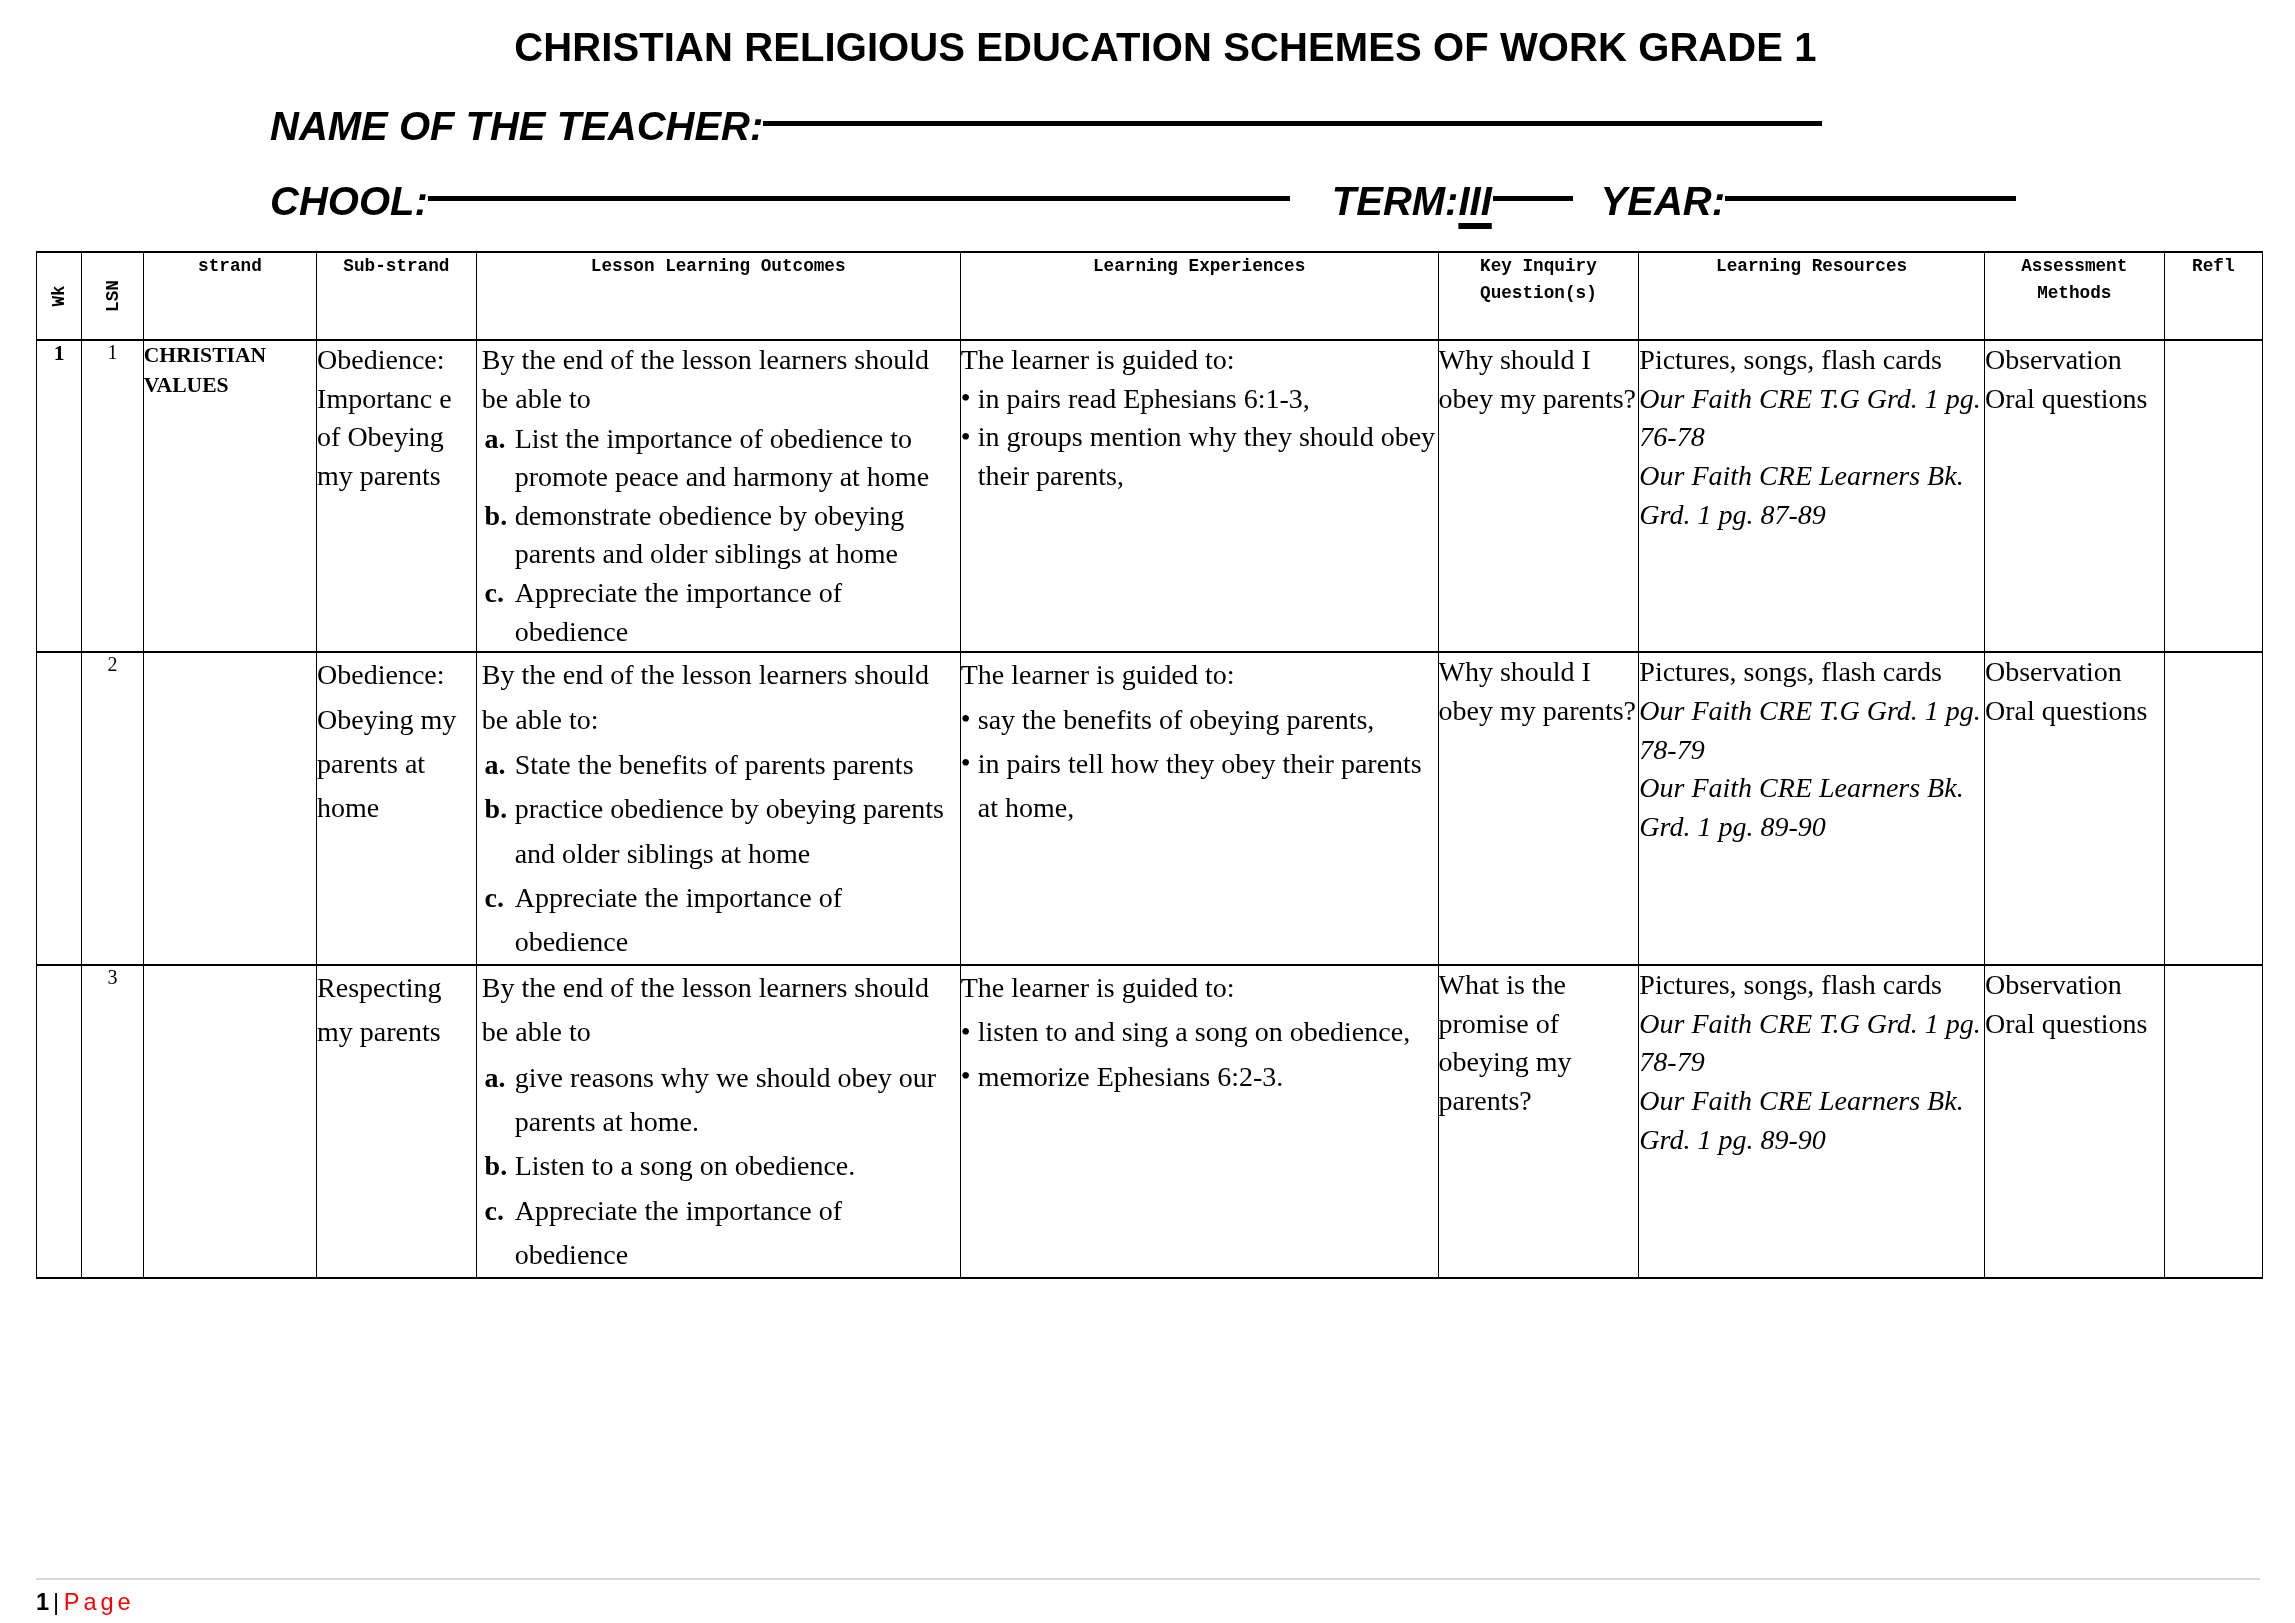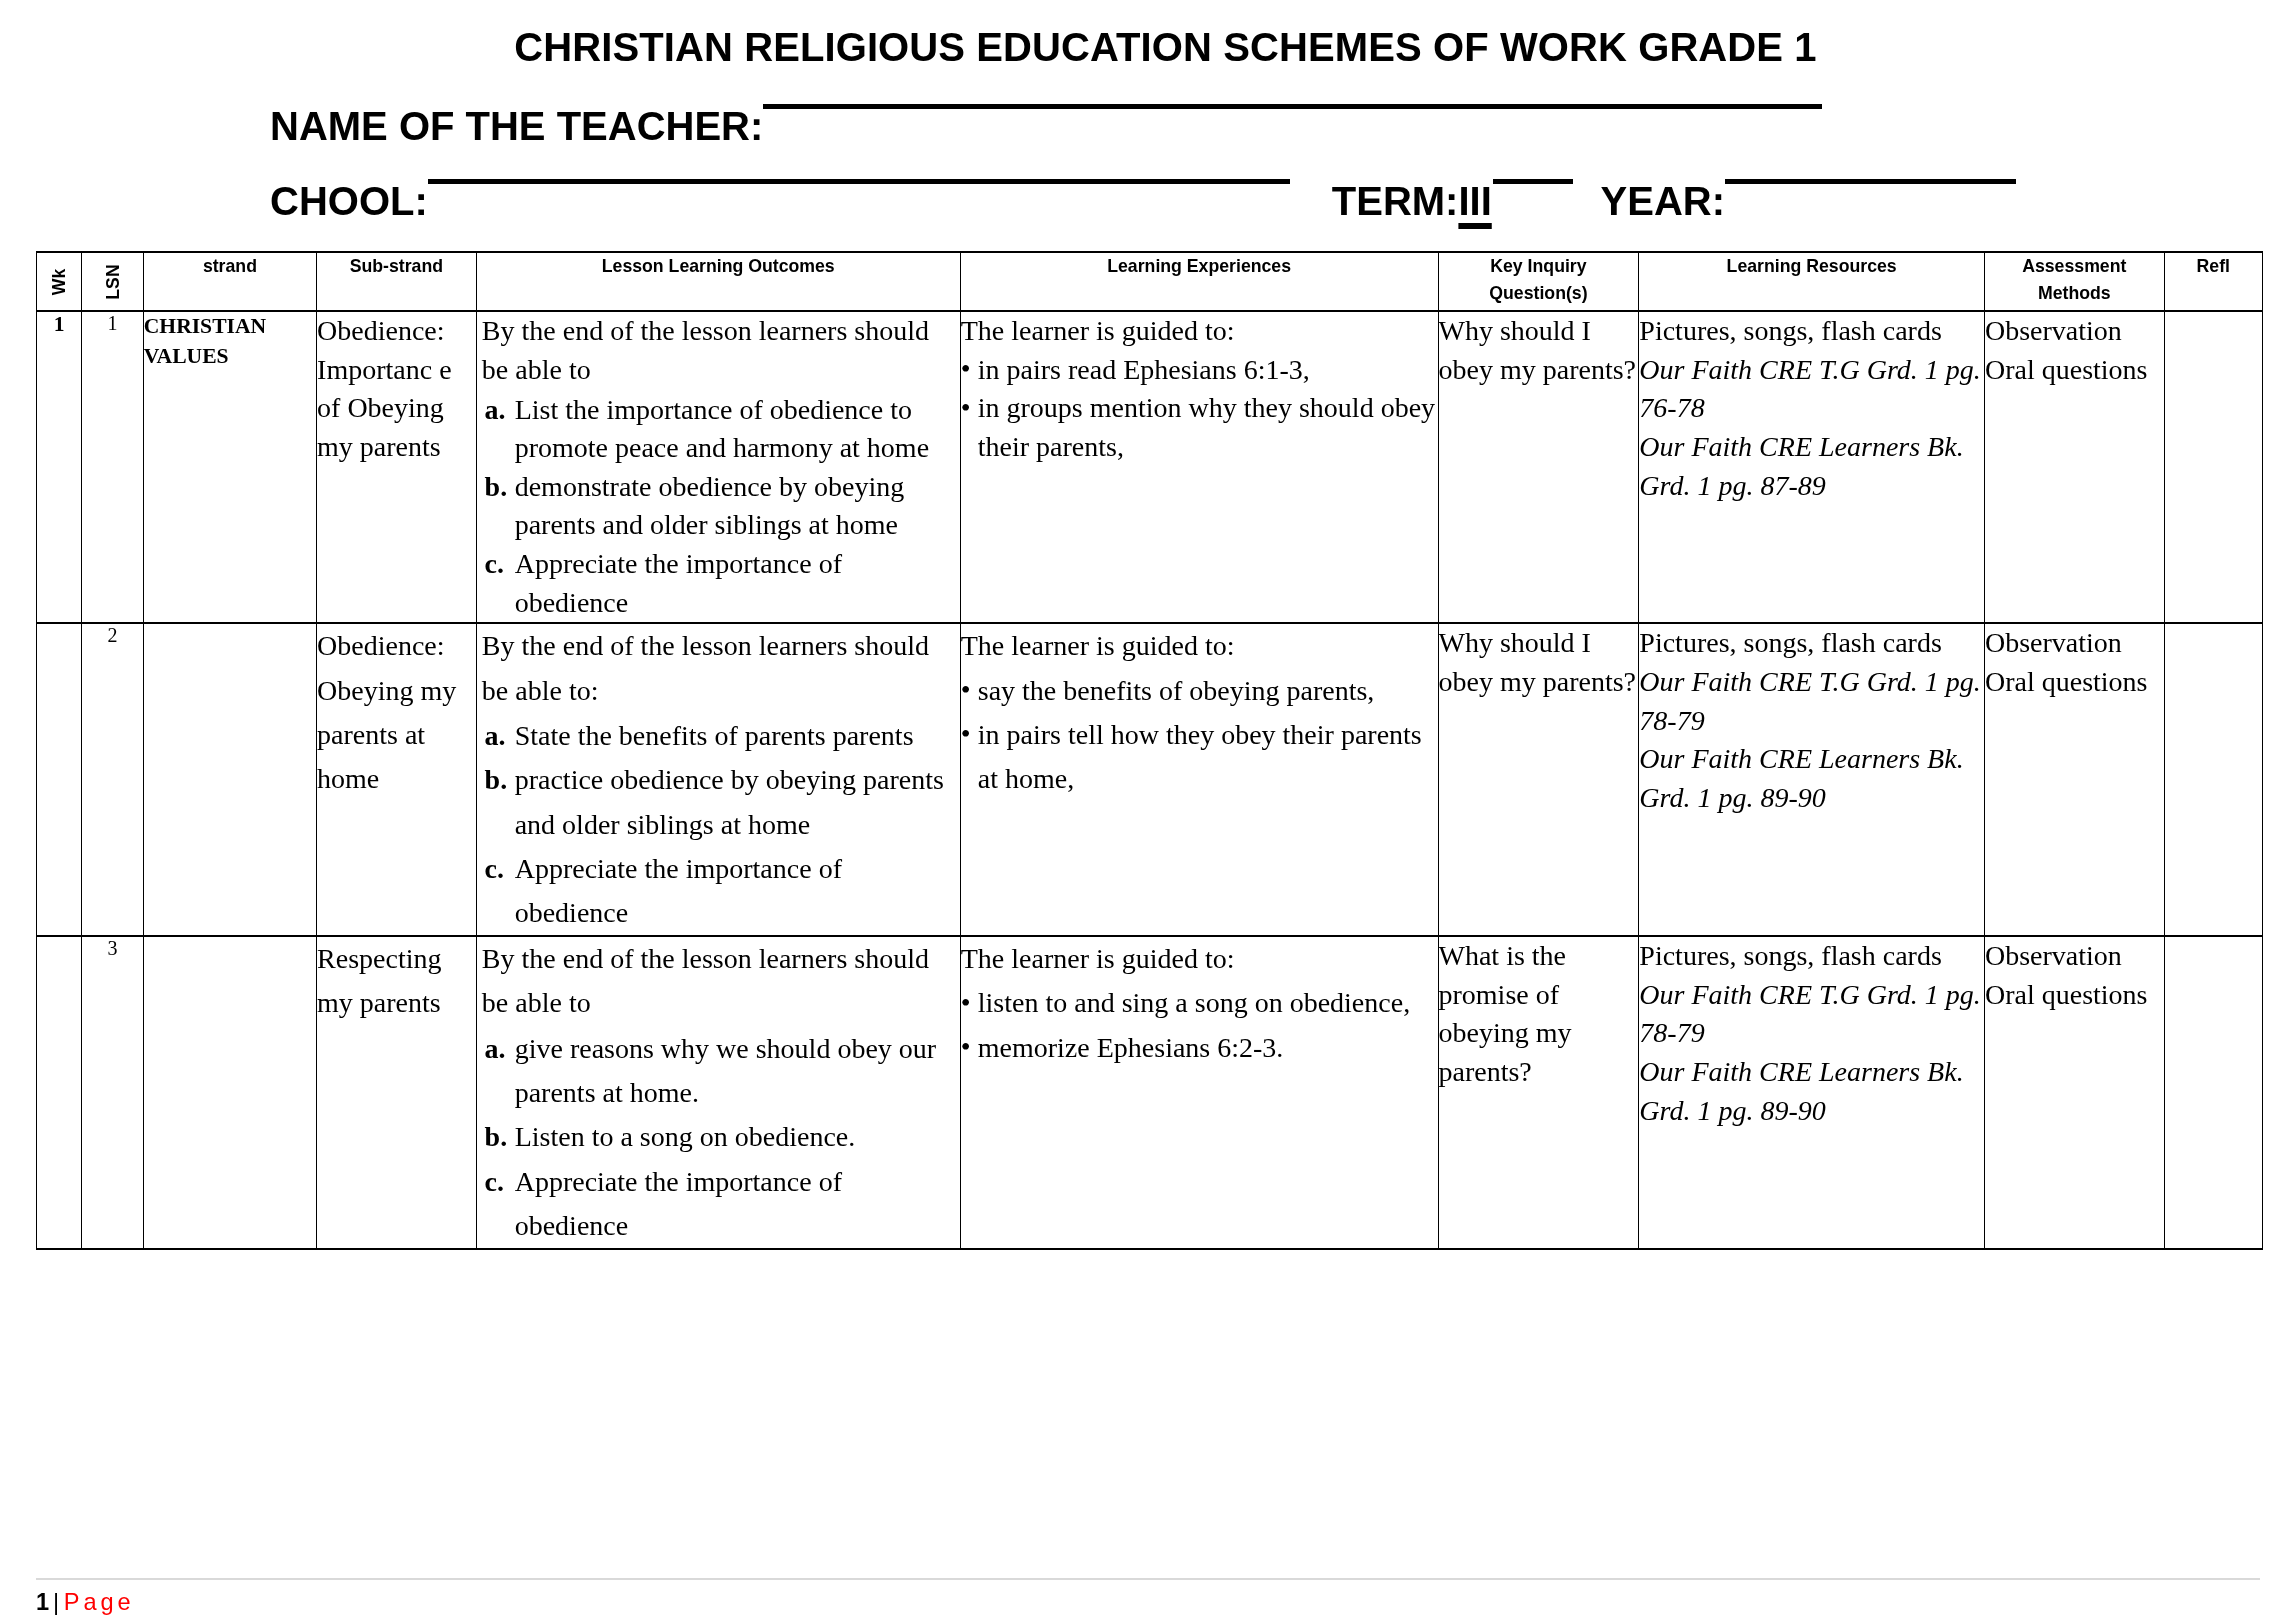--- a/index.html
+++ b/index.html
@@ -33,21 +33,22 @@
     padding-top: 25px;
     padding-left: 36px;
   }
   .field-line {
     font-family: "Liberation Sans", sans-serif;
     font-weight: bold;
     font-size: 40px;
     padding-left: 270px;
     white-space: nowrap;
     display: flex;
-    align-items: flex-start;
+    align-items: center;
+    font-style: italic;
   }
   .field-line.l2 { padding-top: 34px; }
   .field-line.l3 { padding-top: 30px; }
 
   .blank-rule {
     display: inline-block;
     border-bottom: 5.9px solid #000;
     height: 0;
     margin-bottom: 6.5px;
   }
@@ -78,23 +79,23 @@
   .sow-table tbody tr td {
     border-bottom: 2.6px solid #000;
   }
 
   
   .hdr {
     text-align: center;
     font-weight: bold;
     font-size: 17.7px;
     line-height: 1.52;
-    height: 59px;
+    height: 88px;
     padding: 9.2px 3.9px 3.9px 3.9px;
-    font-family: Liberation Sans, sans-serif;
+    font-family: Liberation Mono, monospace;
   }
   .hdr-rot {
     position: relative;
     font-weight: bold;
     font-size: 17.7px;
   }
   .hdr-rot span {
     position: absolute;
     left: 50%;
     top: 50%;

